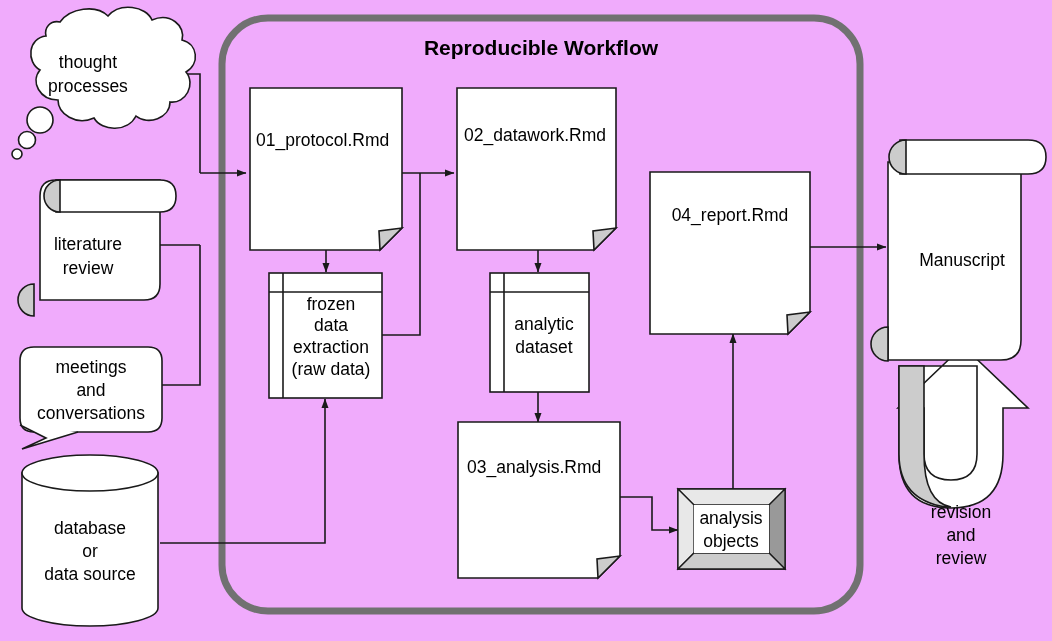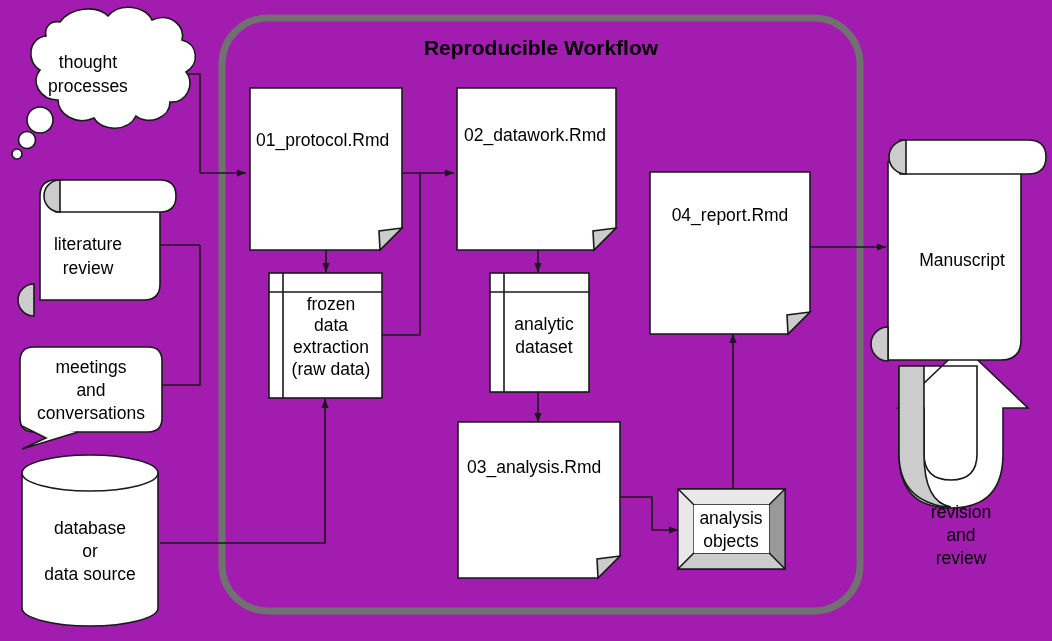--- a/index.html
+++ b/index.html
@@ -8,21 +8,21 @@
     padding: 0;
     background: #ffffff;
   }
   body {
     font-family: "Liberation Sans", sans-serif;
   }
   #stage {
     position: relative;
     width: 1052px;
     height: 641px;
-    background: #a21caf;
+    background: #f0abfc;
     overflow: hidden;
   }
   #diagram {
     position: absolute;
     left: 0;
     top: 0;
     width: 1052px;
     height: 641px;
   }
   .lbl {

